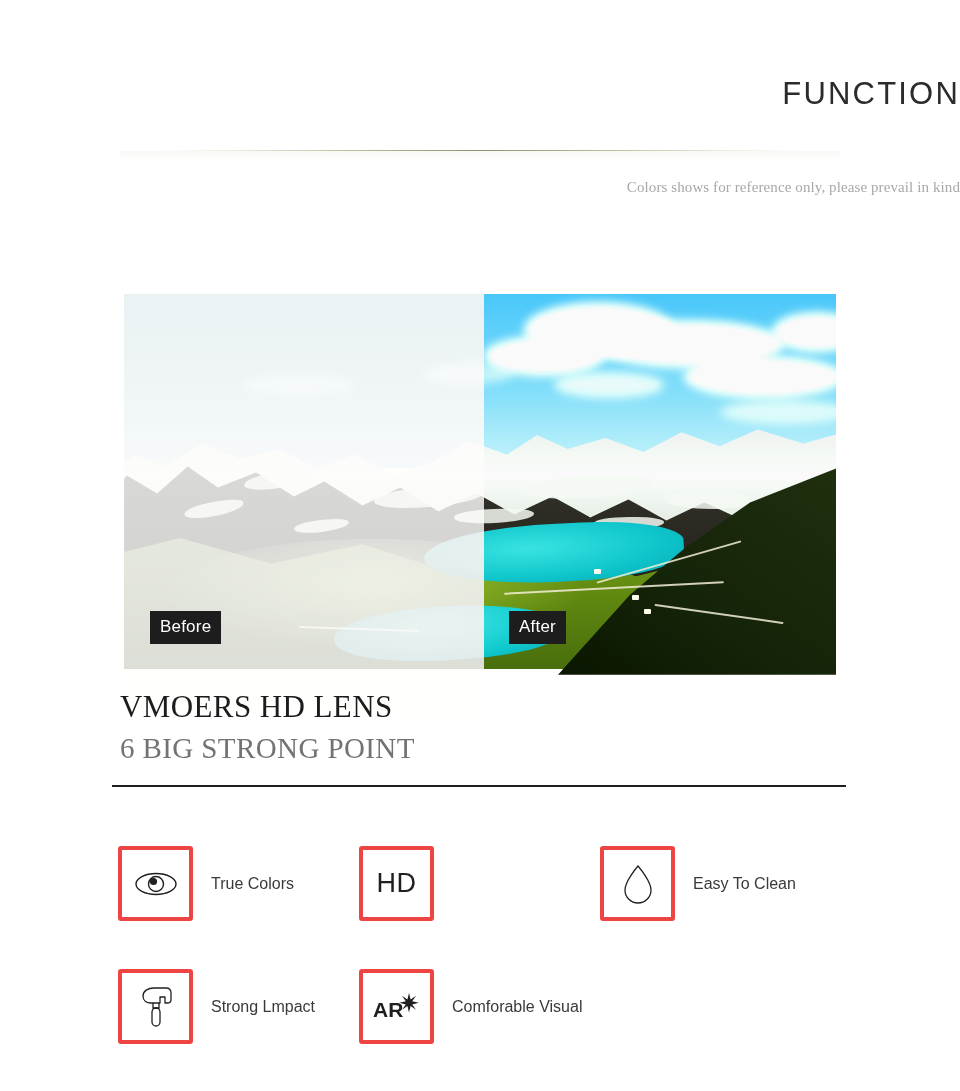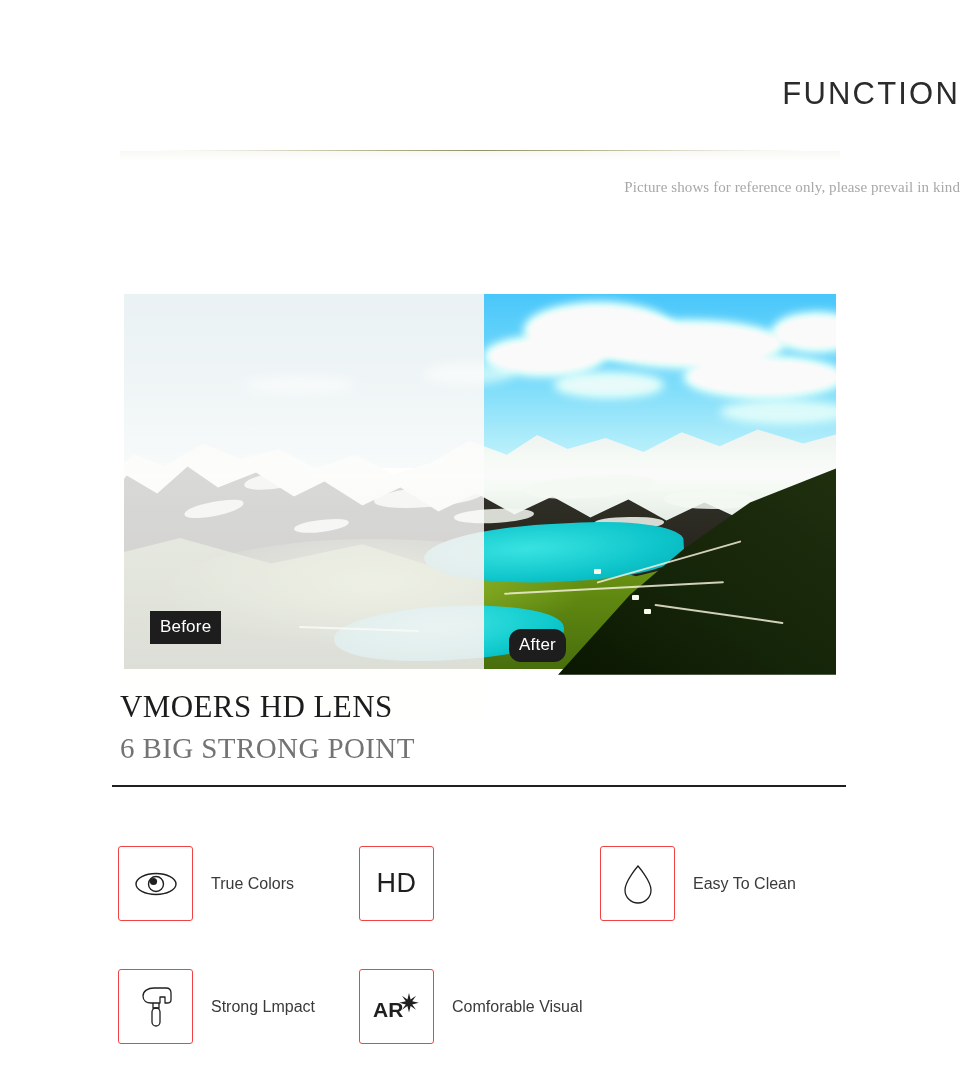--- a/index.html
+++ b/index.html
@@ -243,21 +243,21 @@
   .photo-label {
     position: absolute;
     background: #1d1d1d;
     color: #ffffff;
     font-size: 17px;
     line-height: 1;
     padding: 7px 10px 9px 10px;
     letter-spacing: .2px;
   }
   .label-before { left: 26px; top: 317px; }
-  .label-after  { left: 385px; top: 335px; border-radius: 12px; }
+  .label-after  { left: 385px; top: 317px; }
 
   
   .brand-block {
     position: absolute;
     left: 120px;
     top: 686px;
     font-family: Liberation Serif, serif;
   }
   .brand-title {
     margin: 0;
@@ -294,21 +294,21 @@
     grid-template-columns: 241px 241px 258px;
     grid-row-gap: 48px;
   }
   .feature {
     display: flex;
     align-items: center;
   }
   .icon-box {
     width: 75px;
     height: 75px;
-    border: 1px solid #ef4444;
+    border: 4px solid #ef4444;
     border-radius: 3px;
     background: #ffffff;
     display: flex;
     align-items: center;
     justify-content: center;
     flex: 0 0 auto;
     box-sizing: border-box;
   }
   .icon-box .hd-text {
     font-size: 27px;
@@ -325,21 +325,21 @@
 </style>
 </head>
 <body>
 
 <div class="header">
   <h1 class="page-title">FUNCTION</h1>
   <div class="divider-wrap">
     <div class="divider"></div>
     <div class="divider-glow"></div>
   </div>
-  <p class="subtitle">Picture shows for reference only, please prevail in kind</p>
+  <p class="subtitle">Colors shows for reference only, please prevail in kind</p>
 </div>
 
 <div class="photo">
 
   <div class="photo-half half-before">
     <div class="scene">
       <div class="sky"></div>
 
       <div class="cloud c8"></div>
       <div class="cloud c9"></div>

